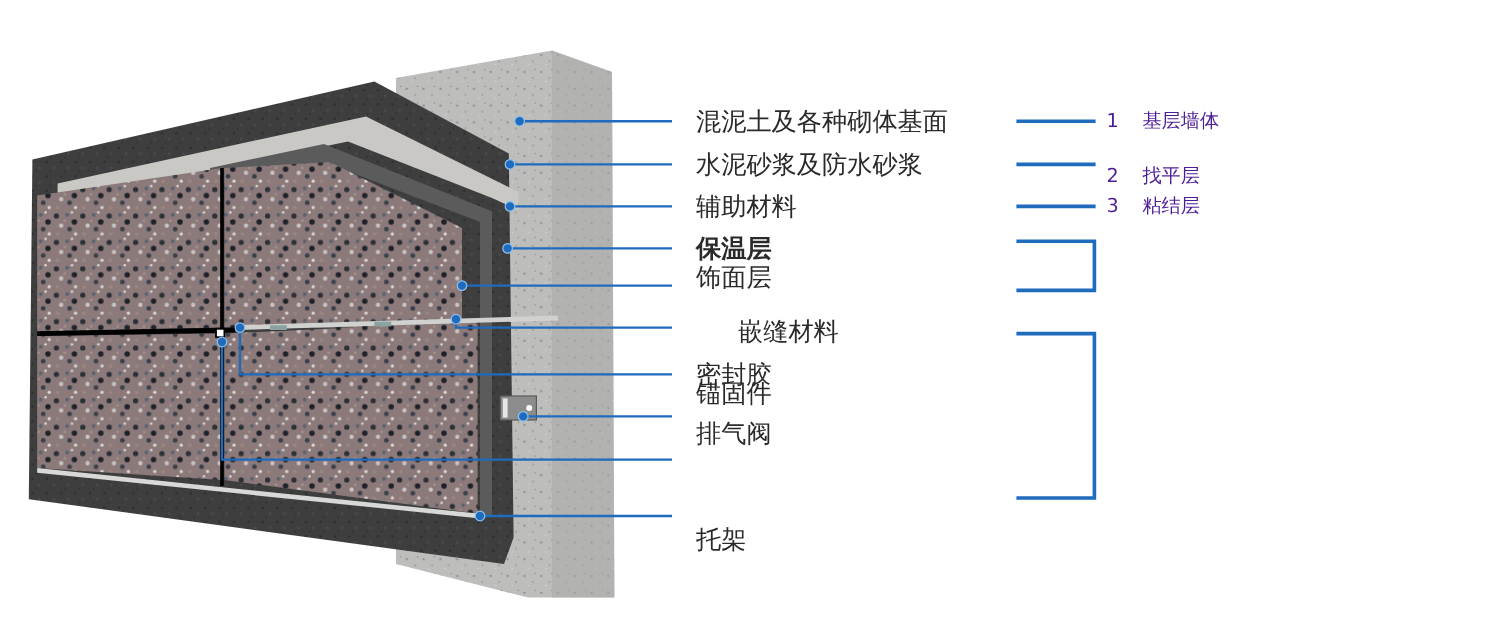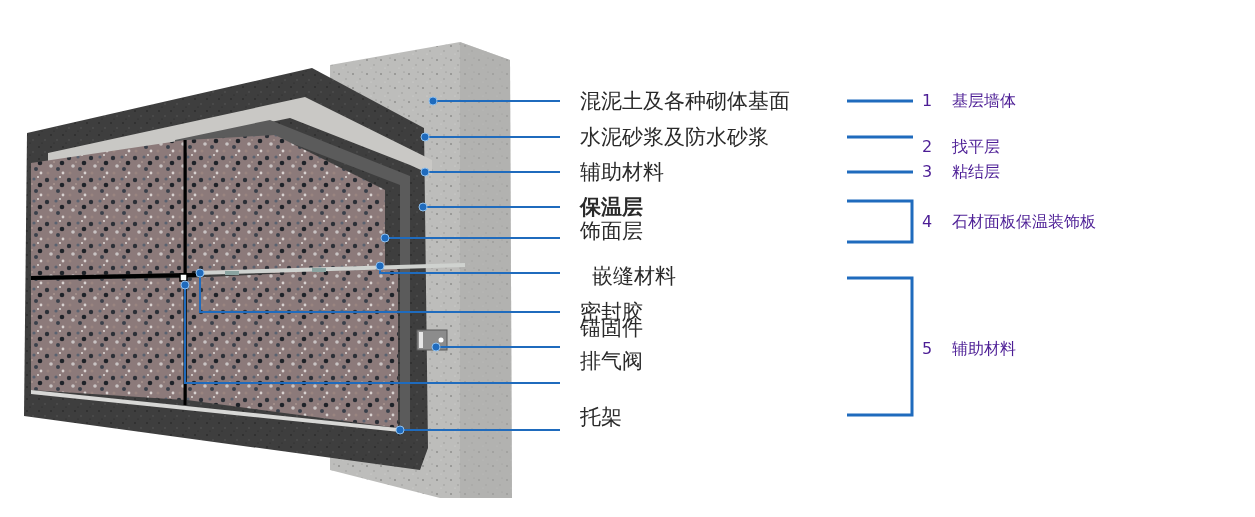--- a/index.html
+++ b/index.html
@@ -105,35 +105,29 @@
       <polyline points="847,278 912,278 912,415 847,415"></polyline>
     </g>
   </svg>
 
   
   <div class="lbl" style="left:580px;top:125px;">水泥砂浆及防水砂浆</div>
   <div class="lbl" style="left:580px;top:89px;">混泥土及各种砌体基面</div>
   <div class="lbl" style="left:580px;top:160px;">辅助材料</div>
   <div class="lbl" style="left:580px;top:195px;font-weight:bold;">保温层</div>
   <div class="lbl" style="left:580px;top:219px;">饰面层</div>
-  <div class="lbl" style="left:592px;top:264px;">嵌缝材料</div>
+  <div class="lbl" style="left:615px;top:264px;">嵌缝材料</div>
   <div class="lbl" style="left:580px;top:300px;text-align:right;">密封胶</div>
   <div class="lbl" style="left:580px;top:316px;">锚固件</div>
   <div class="lbl" style="left:580px;top:349px;">排气阀</div>
-  <div class="lbl" style="left:580px;top:405px;font-family:Liberation Serif, serif;">托架</div>
+  <div class="lbl" style="left:580px;top:438px;font-family:Liberation Serif, serif;">托架</div>
 
   
   <div class="cat" style="left:922px;top:88px;">
     <span class="num">1</span><span>基层墙体</span>
   </div>
   <div class="cat" style="left:922px;top:134px;">
     <span class="num">2</span><span>找平层</span>
   </div>
   <div class="cat" style="left:922px;top:159px;">
     <span class="num">3</span><span>粘结层</span>
   </div>
-  <div class="cat" style="left:922px;top:209px;">
-    <span class="num">4</span><span>石材面板保温装饰板</span>
-  </div>
-  <div class="cat" style="left:922px;top:336px;">
-    <span class="num">5</span><span>辅助材料</span>
-  </div>
 </div>
 
 </body></html>

